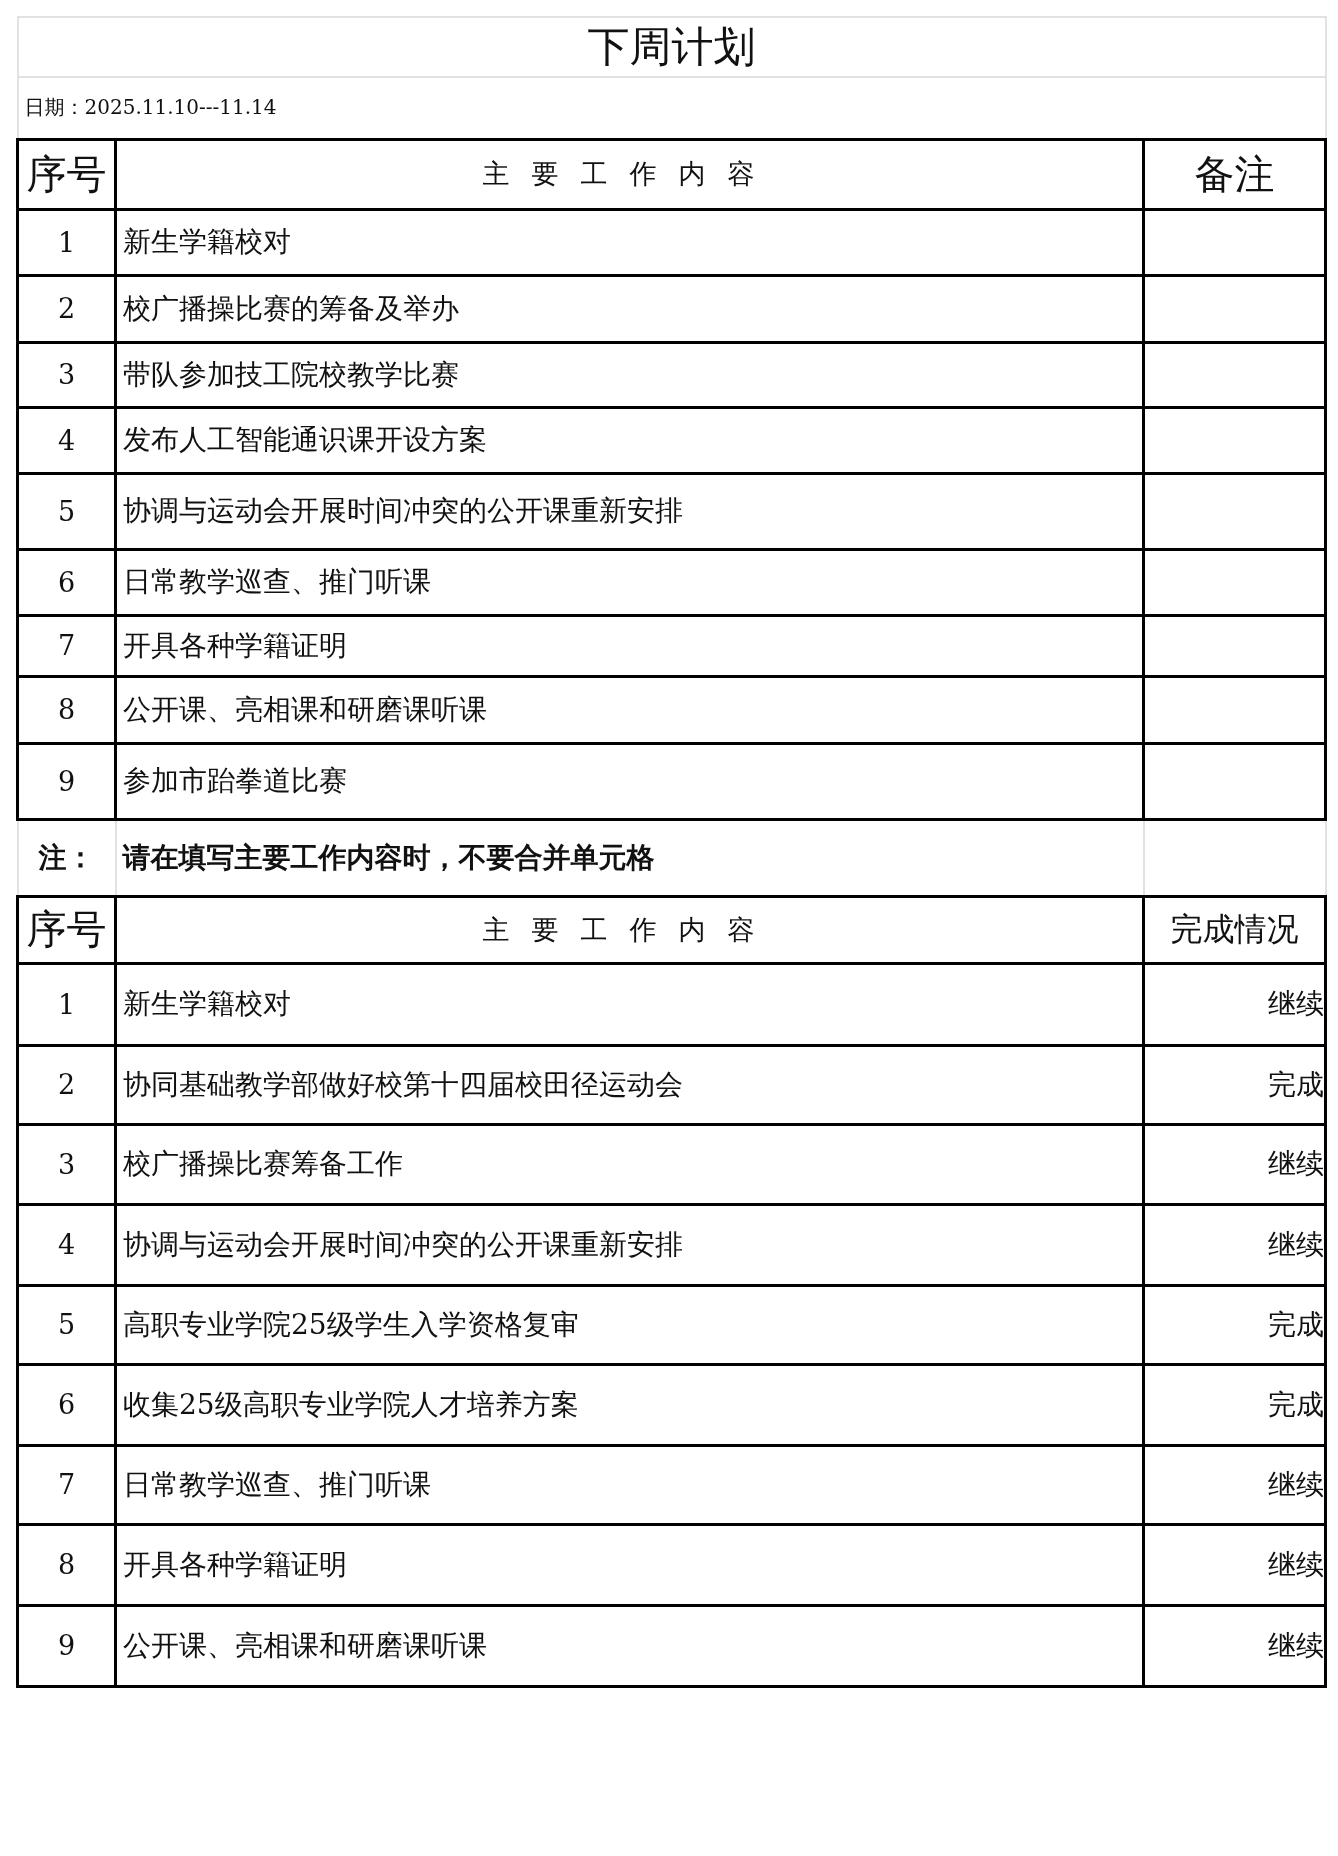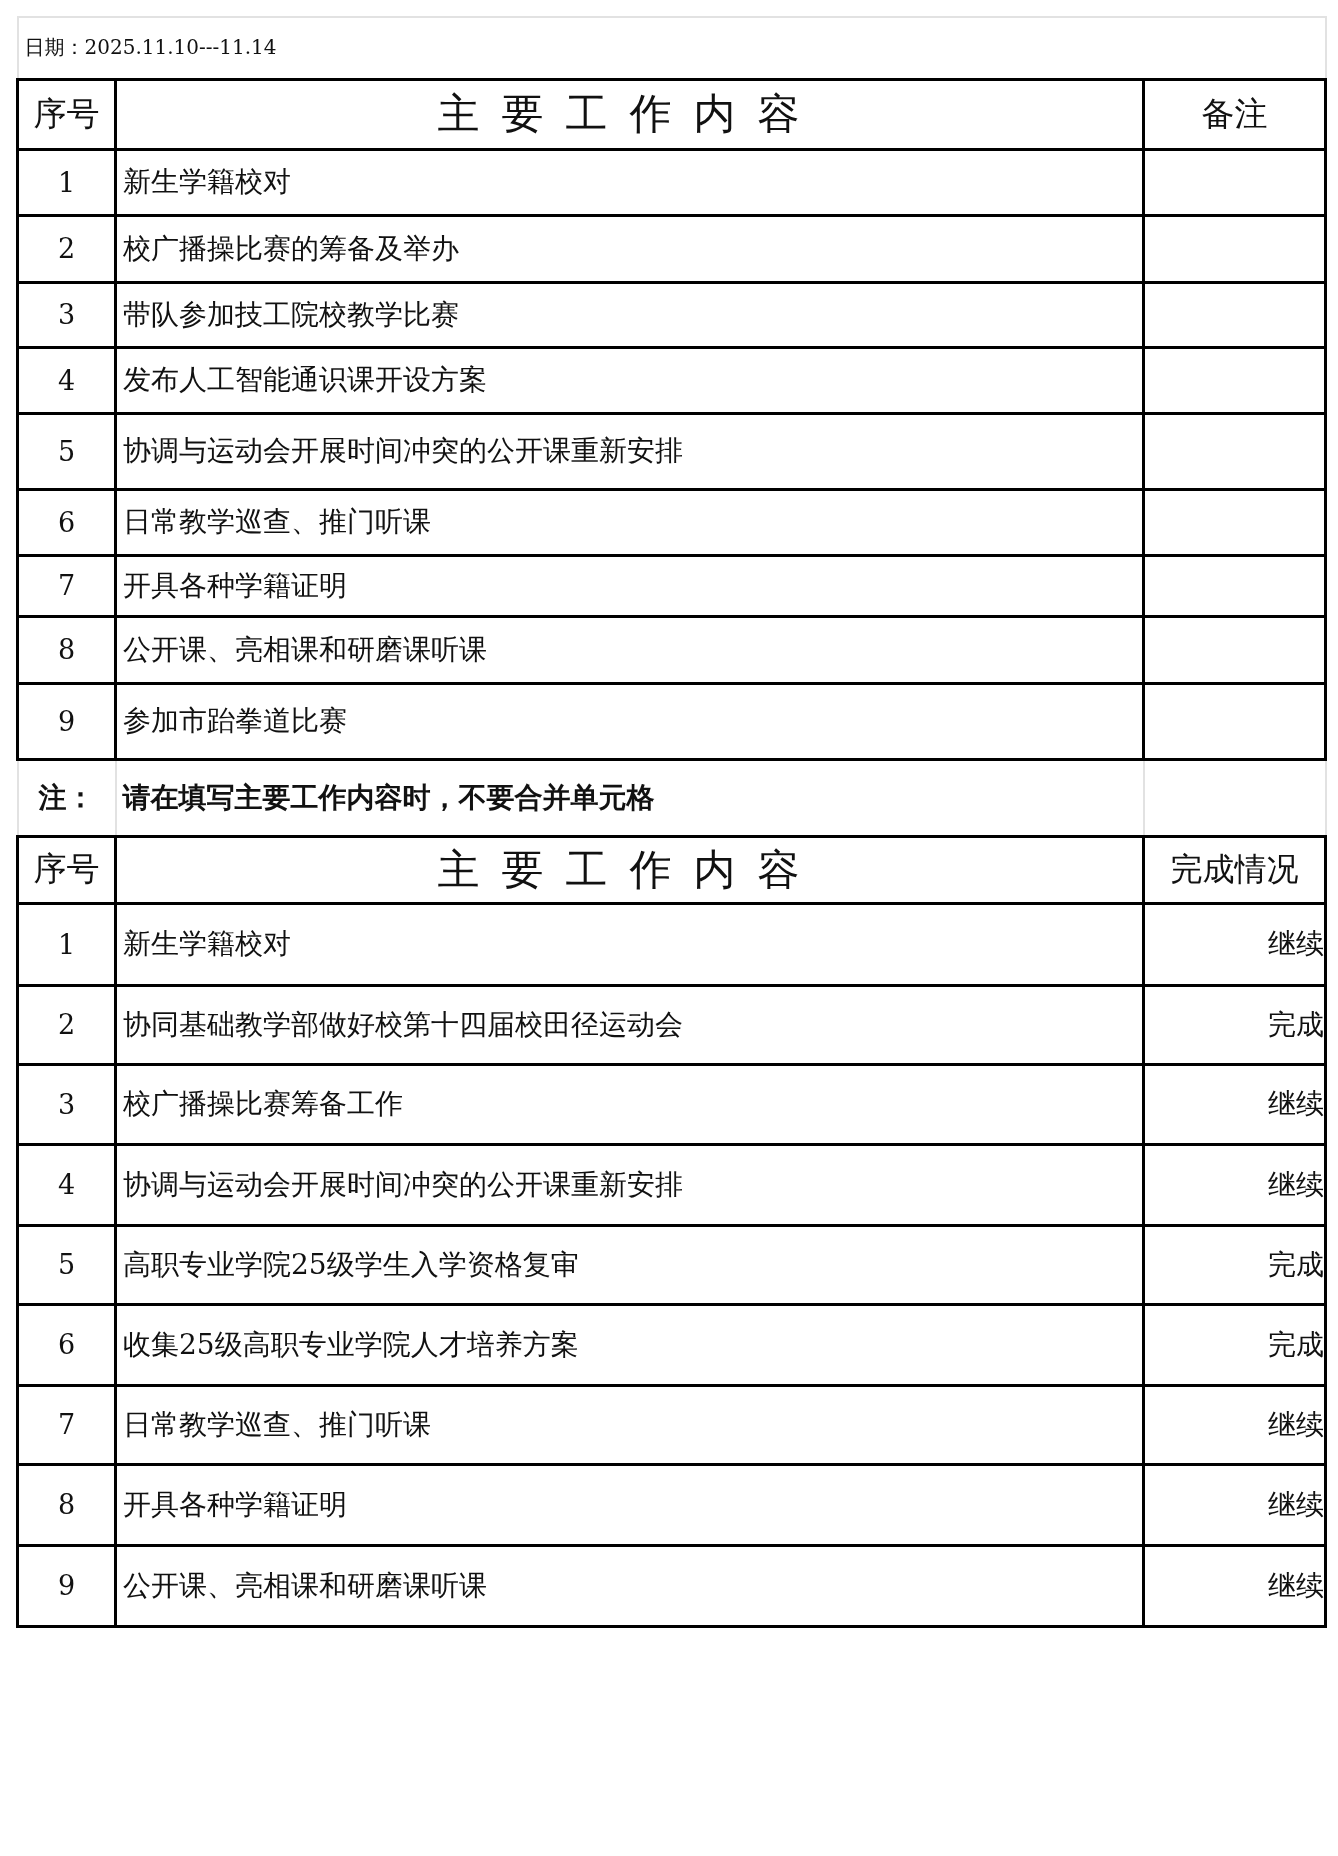--- a/index.html
+++ b/index.html
@@ -7,40 +7,43 @@
          font-family: "DejaVu Serif", "Liberation Serif", serif; color: #111; }
   .sheet { position: absolute; left: 16px; top: 16px; width: 1308px; }
   table { border-collapse: collapse; table-layout: fixed; width: 1308px; }
   col.c1 { width: 98px; } col.c2 { width: 1028px; } col.c3 { width: 182px; }
   td { padding: 0; vertical-align: middle; overflow: hidden; white-space: nowrap; }
   .g td { border: 2px solid #e2e2e2; }
   .title { text-align: center; font-size: 42px; }
   .meta { font-size: 20px; padding-left: 6px !important; }
   .meta-left { font-size: 31px; padding-left: 4px !important; }
   .b td { border: 3px solid #000; }
-  .hdr { font-size: 33px; text-align: center; }
-  .hdr-wide { font-size: 42px; text-align: center; letter-spacing: 22px; }
+  .hdr { font-size: 40px; text-align: center; }
+  .hdr-wide { font-size: 27px; text-align: center; letter-spacing: 22px; }
   .num { text-align: center; font-size: 27px; }
   .txt { font-size: 28px; padding-left: 6px !important; margin-top: 8px; }
   .status { text-align: right; font-size: 28px; }
   .note-l { font-size: 28px; font-weight: bold; text-align: center; }
   .note-r { font-size: 28px; font-weight: bold; padding-left: 6px !important; }
 </style>
 </head>
 <body>
 
 <div class="sheet">
 <table>
   <colgroup>
         <col class="c1">
         <col class="c2">
         <col class="c3">
       </colgroup>
 
   <tbody>
+        <tr class="g" style="height:60px">
+    <td colspan="3" class="title">下周计划</td>
+  </tr>
   <tr class="g" style="height:62px">
     <td colspan="3" class="meta">日期：2025.11.10---11.14</td>
   </tr>
 
   <tr class="b" style="height:70px">
     <td class="hdr">序号</td>
     <td class="hdr-wide">主要工作内容</td>
     <td class="hdr">备注</td>
   </tr>
 

